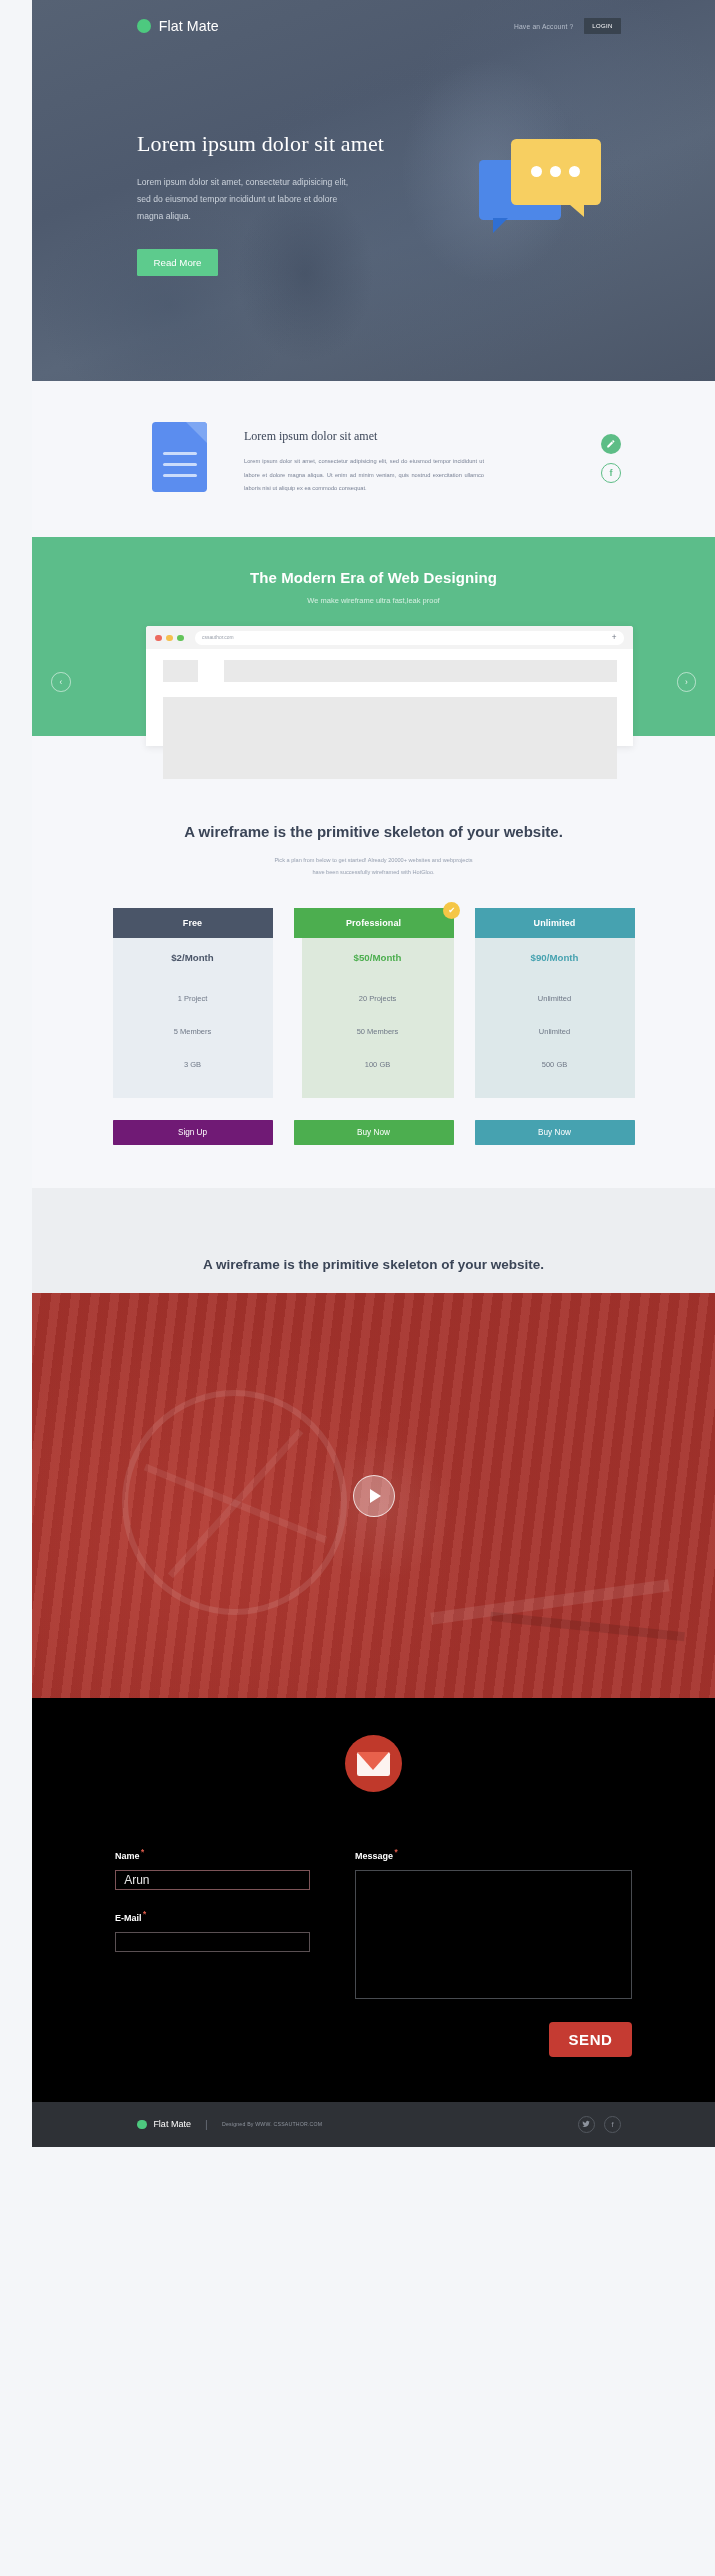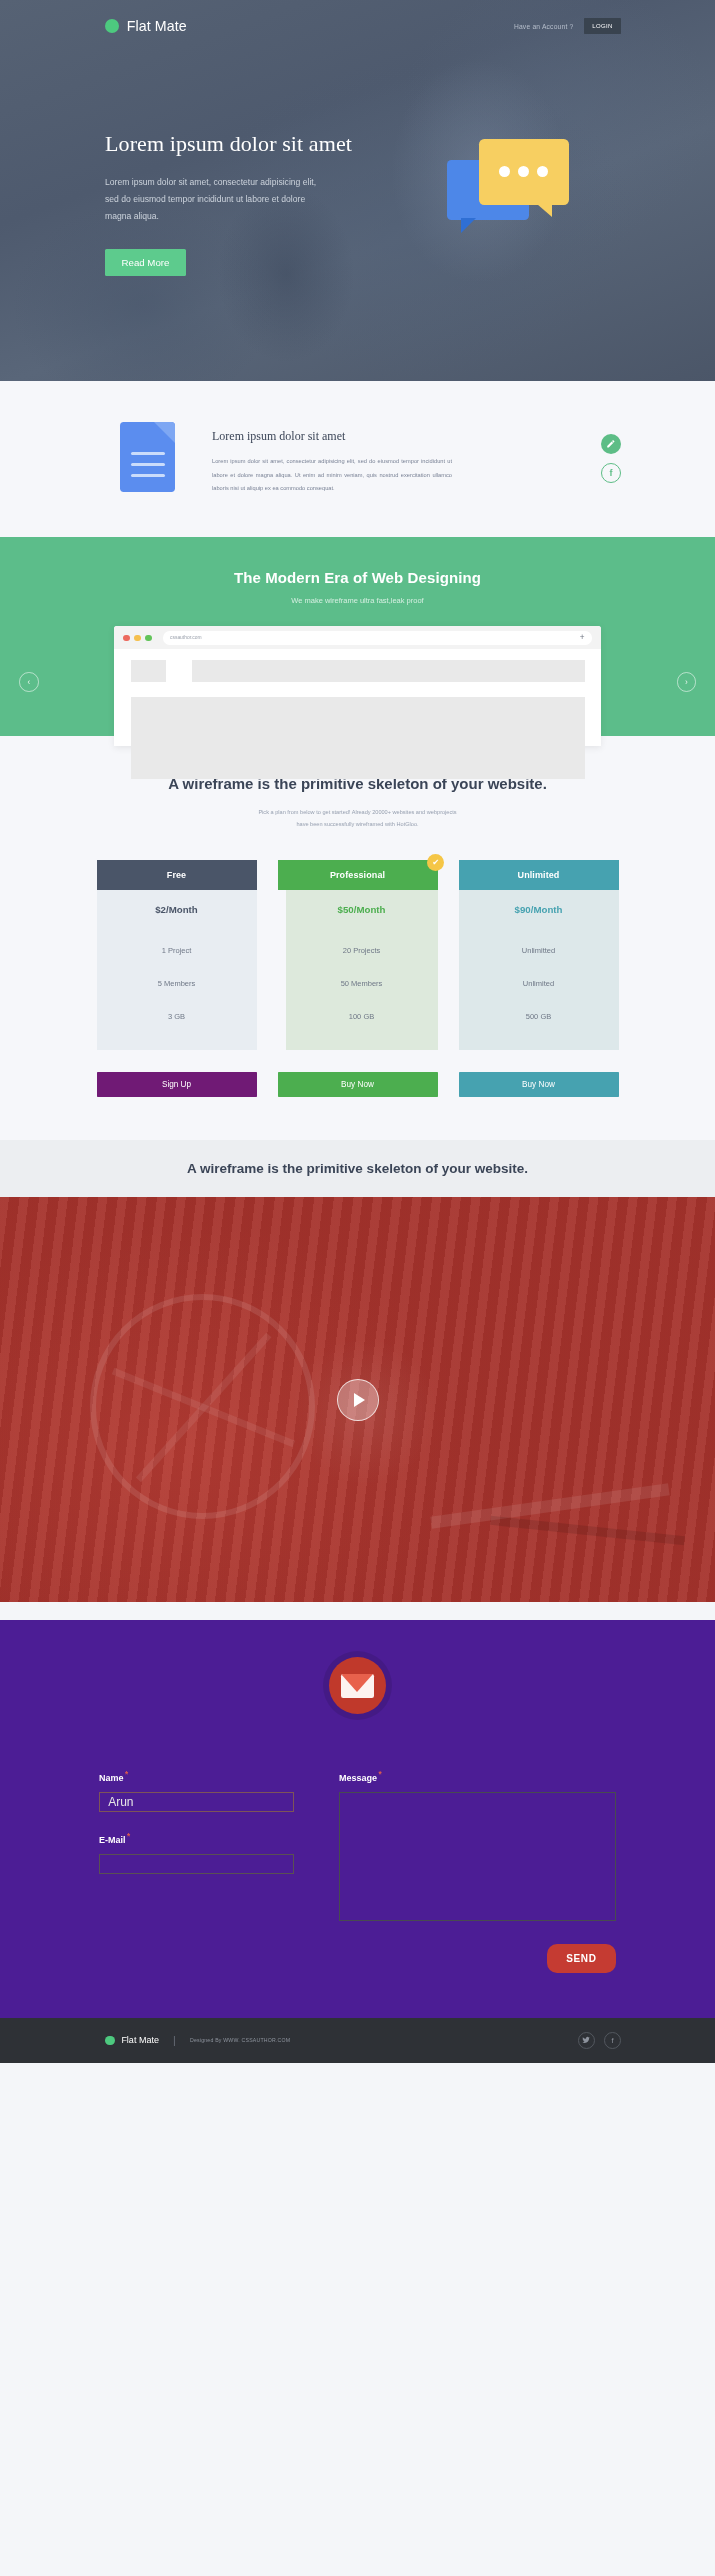--- a/index.html
+++ b/index.html
@@ -3,21 +3,21 @@
 <meta charset="utf-8">
 <style>
   * { box-sizing: border-box; margin: 0; padding: 0; }
   html, body { width: 715px; }
   body {
     font-family: "Liberation Sans", sans-serif;
     background: #f4f6f9;
     color: #3b4557;
     -webkit-font-smoothing: antialiased;
   }
-  .page { width: 715px; position: relative; overflow: hidden; }
+  .page { width: 715px; position: relative; overflow: hidden; padding-left: 32px; }
 
   
   .hero {
     position: relative;
     height: 381px;
     background:
       radial-gradient(ellipse 315px 225px at 58% 58%, rgba(80,95,118,.55), rgba(0,0,0,0) 70%),
       radial-gradient(ellipse 225px 195px at 78% 30%, rgba(92,107,130,.35), rgba(0,0,0,0) 70%),
       radial-gradient(ellipse 187px 150px at 20% 80%, rgba(70,84,106,.5), rgba(0,0,0,0) 70%),
       linear-gradient(160deg,#566274 0%, #4e5a6e 35%, #596679 60%, #4b5668 100%);
@@ -176,21 +176,21 @@
     width: 19.5px; height: 19.5px; border-radius: 50%;
     border: 0.7px solid rgba(255,255,255,.55); color: rgba(255,255,255,.85);
     display: flex; align-items: center; justify-content: center;
     font-size: 8.2px; cursor: pointer;
   }
   .nav-prev { left: 19px; } .nav-next { right: 19px; }
 
   
   .pricing { background: #f6f7fa; padding: 39px 0 43px; }
   .sec-title {
-    text-align: center; font-size: 15px; font-weight: bold; color: #3b4557;
+    text-align: center; font-size: 15px; font-weight: bold; color: #3b4557; margin-top: 48px;
   }
   .sec-sub {
     text-align: center; font-size: 5.6px; color: #97a0b0;
     margin-top: 13.5px; line-height: 2.2;
   }
   .plans {
     display: flex; justify-content: center; gap: 21px; margin-top: 30px;
   }
   .plan { width: 160px; position: relative; }
   .plan-head {
@@ -283,21 +283,21 @@
     cursor: pointer;
   }
   .play-tri {
     width: 0; height: 0; margin-left: 3px;
     border-left: 11.2px solid #fff;
     border-top: 7.5px solid transparent;
     border-bottom: 7.5px solid transparent;
   }
 
   
-  .contact { background: #4c1d95; padding: 37px 0 45px; margin-top: 18px; }
+  .contact { background: #000000; padding: 37px 0 45px; }
   .mail-wrap { display: flex; justify-content: center; }
   .mail-circle {
     width: 57px; height: 57px; border-radius: 50%;
     background: #c0392b; display: flex; align-items: center; justify-content: center;
     box-shadow: 0 0 0 6px rgba(0,0,0,.10);
   }
   .envelope {
     position: relative; width: 33px; height: 24px; background: #fdf3f0;
     border-radius: 2.2px; overflow: hidden;
   }
@@ -326,22 +326,22 @@
   .f-textarea {
     width: 100%; height: 129px; background: transparent;
     border: 0.7px solid #484b50; color: #e6e6e6; font-size: 8.2px;
     padding: 7.5px 8.2px; outline: none; resize: none;
     font-family: "Liberation Sans", sans-serif;
   }
   .spacer-26 { height: 19.5px; }
   .send-wrap { width: 517px; margin: 19.5px auto 0; display: flex; justify-content: flex-end; }
   .send-btn {
     background: #c53b32; color: #fff; border: none;
-    font-size: 10px; font-weight: bold; letter-spacing: 0.6px;
-    padding: 9px 19.5px; cursor: pointer; border-radius: 10px;
+    font-size: 15px; font-weight: bold; letter-spacing: 0.6px;
+    padding: 9px 19.5px; cursor: pointer; border-radius: 4px;
   }
 
   
   .footer {
     background: #2e3136; height: 45px;
     display: flex; align-items: center;
     padding: 0 94px 0 105px;
   }
   .footer-brand { display: flex; align-items: center; gap: 6.7px; }
   .footer-dot { width: 9.7px; height: 9.7px; border-radius: 50%; background: #4dc97f; }

